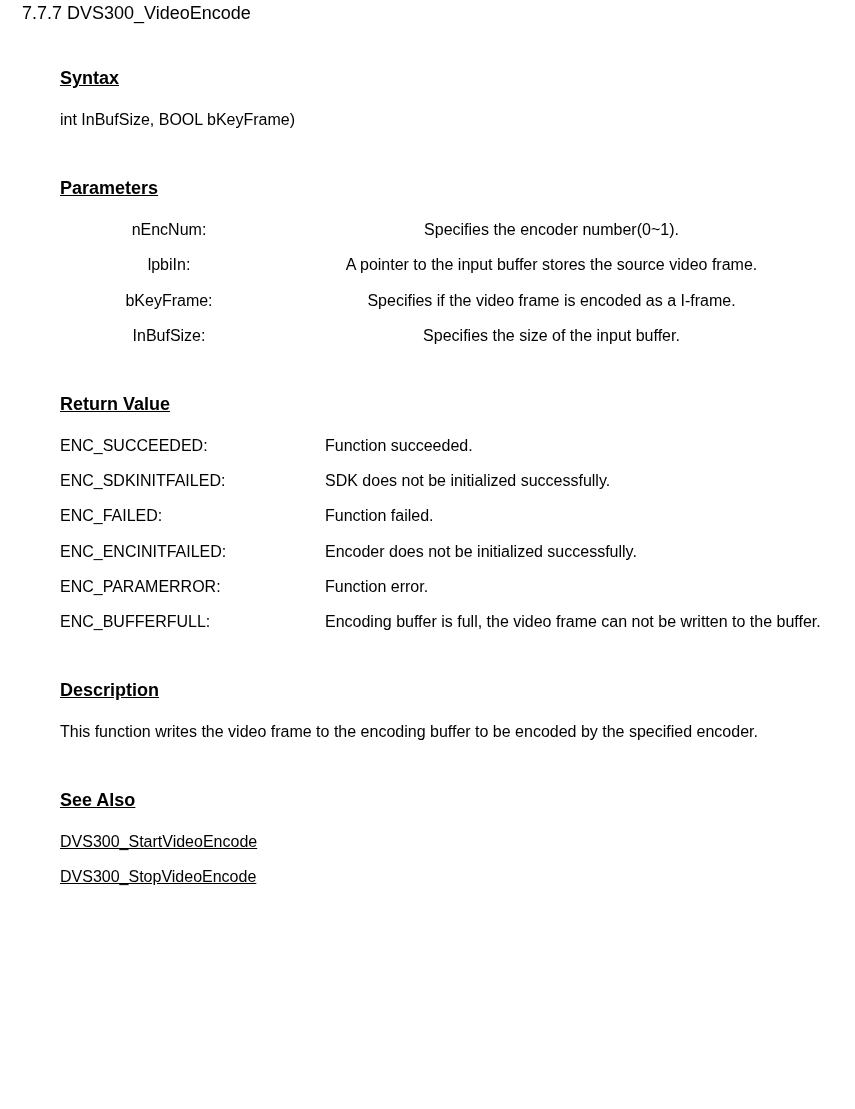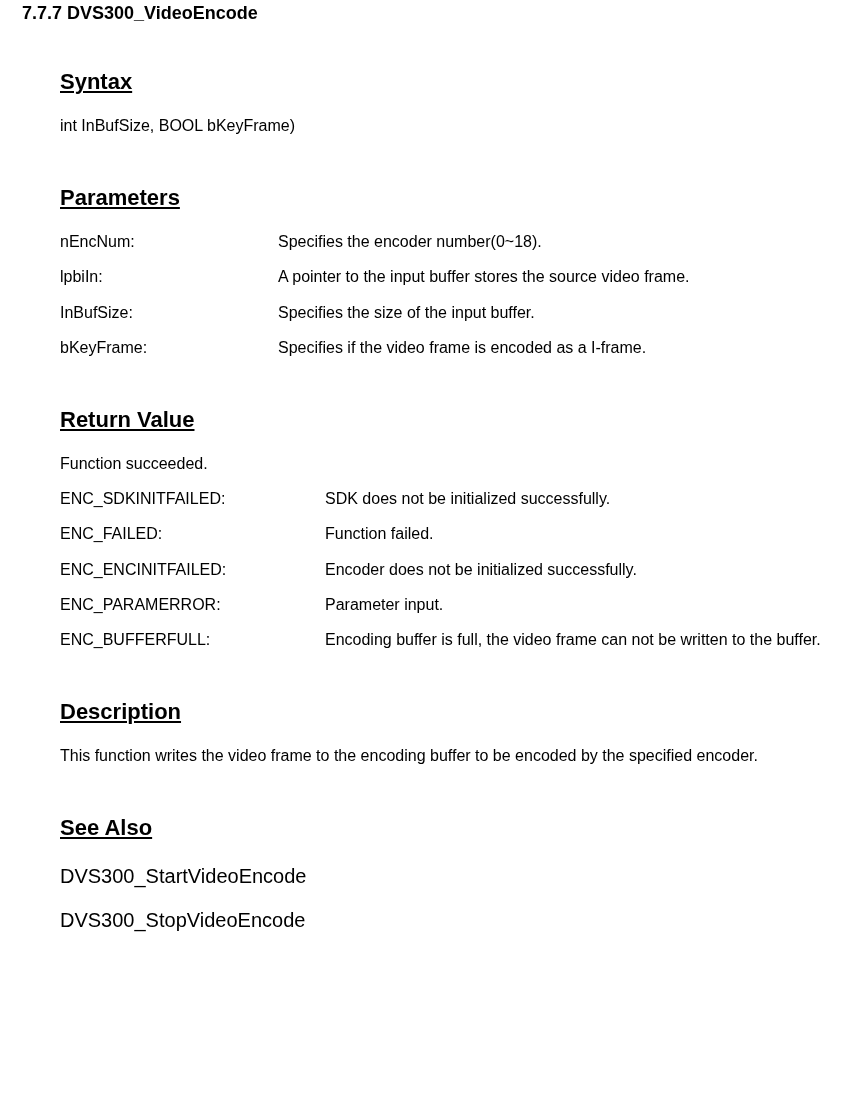--- a/index.html
+++ b/index.html
@@ -9,45 +9,46 @@
     }
     body {
       font-family: Verdana, Geneva, sans-serif;
       color: #000;
       background: #fff;
       width: 855px;
       padding: 0 30px 30px 30px;
       line-height: 1.5;
     }
     .section-number-title {
-      font-weight: bold;
+      font-weight: normal;
       font-size: 18px;
       margin-bottom: 38px;
       margin-left: -8px;
     }
     .content-block {
       margin-left: 30px;
     }
     .subheading {
       font-weight: bold;
-      font-size: 22px;
+      font-size: 18px;
       text-decoration: underline;
       margin-bottom: 10px;
     }
     .body-text {
       font-size: 16px;
       line-height: 2.2;
     }
     .spacer {
       height: 38px;
     }
     .param-row {
       display: flex;
       font-size: 16px;
       line-height: 2.2;
+      text-align: center;
     }
     .param-name {
       width: 218px;
       flex-shrink: 0;
     }
     .param-desc {
       flex: 1;
     }
     .return-row {
       display: flex;
@@ -55,79 +56,81 @@
       line-height: 2.2;
     }
     .return-name {
       width: 265px;
       flex-shrink: 0;
     }
     .return-desc {
       flex: 1;
     }
     .link {
-      font-size: 20px;
+      font-size: 16px;
+      text-decoration: underline;
       line-height: 2.2;
     }
   </style>
 </head>
 <body>
 
 <div class="section-number-title">7.7.7 DVS300_VideoEncode</div>
 
 <div class="content-block">
 
   <div class="subheading">Syntax</div>
   <div class="body-text">int InBufSize, BOOL bKeyFrame)</div>
 
   <div class="spacer"></div>
 
   <div class="subheading">Parameters</div>
 
   <div class="param-row">
     <div class="param-name">nEncNum:</div>
-    <div class="param-desc">Specifies the encoder number(0~18).</div>
+    <div class="param-desc">Specifies the encoder number(0~1).</div>
   </div>
   <div class="param-row">
     <div class="param-name">lpbiIn:</div>
     <div class="param-desc">A pointer to the input buffer stores the source video frame.</div>
   </div>
   <div class="param-row">
+    <div class="param-name">bKeyFrame:</div>
+    <div class="param-desc">Specifies if the video frame is encoded as a I-frame.</div>
+  </div>
+  <div class="param-row">
     <div class="param-name">InBufSize:</div>
     <div class="param-desc">Specifies the size of the input buffer.</div>
-  </div>
-  <div class="param-row">
-    <div class="param-name">bKeyFrame:</div>
-    <div class="param-desc">Specifies if the video frame is encoded as a I-frame.</div>
   </div>
 
   <div class="spacer"></div>
 
   <div class="subheading">Return Value</div>
 
   <div class="return-row">
+    <div class="return-name">ENC_SUCCEEDED:</div>
     <div class="return-desc">Function succeeded.</div>
   </div>
   <div class="return-row">
     <div class="return-name">ENC_SDKINITFAILED:</div>
     <div class="return-desc">SDK does not be initialized successfully.</div>
   </div>
   <div class="return-row">
     <div class="return-name">ENC_FAILED:</div>
     <div class="return-desc">Function failed.</div>
   </div>
   <div class="return-row">
   </div>
   <div class="return-row">
     <div class="return-name">ENC_ENCINITFAILED:</div>
     <div class="return-desc">Encoder does not be initialized successfully.</div>
   </div>
   <div class="return-row">
     <div class="return-name">ENC_PARAMERROR:</div>
-    <div class="return-desc">Parameter input.</div>
+    <div class="return-desc">Function error.</div>
   </div>
   <div class="return-row">
     <div class="return-name">ENC_BUFFERFULL:</div>
     <div class="return-desc">Encoding buffer is full, the video frame can not be written to the buffer.</div>
   </div>
 
   <div class="spacer"></div>
 
   <div class="subheading">Description</div>
   <div class="body-text">This function writes the video frame to the encoding buffer to be encoded by the specified encoder.</div>

